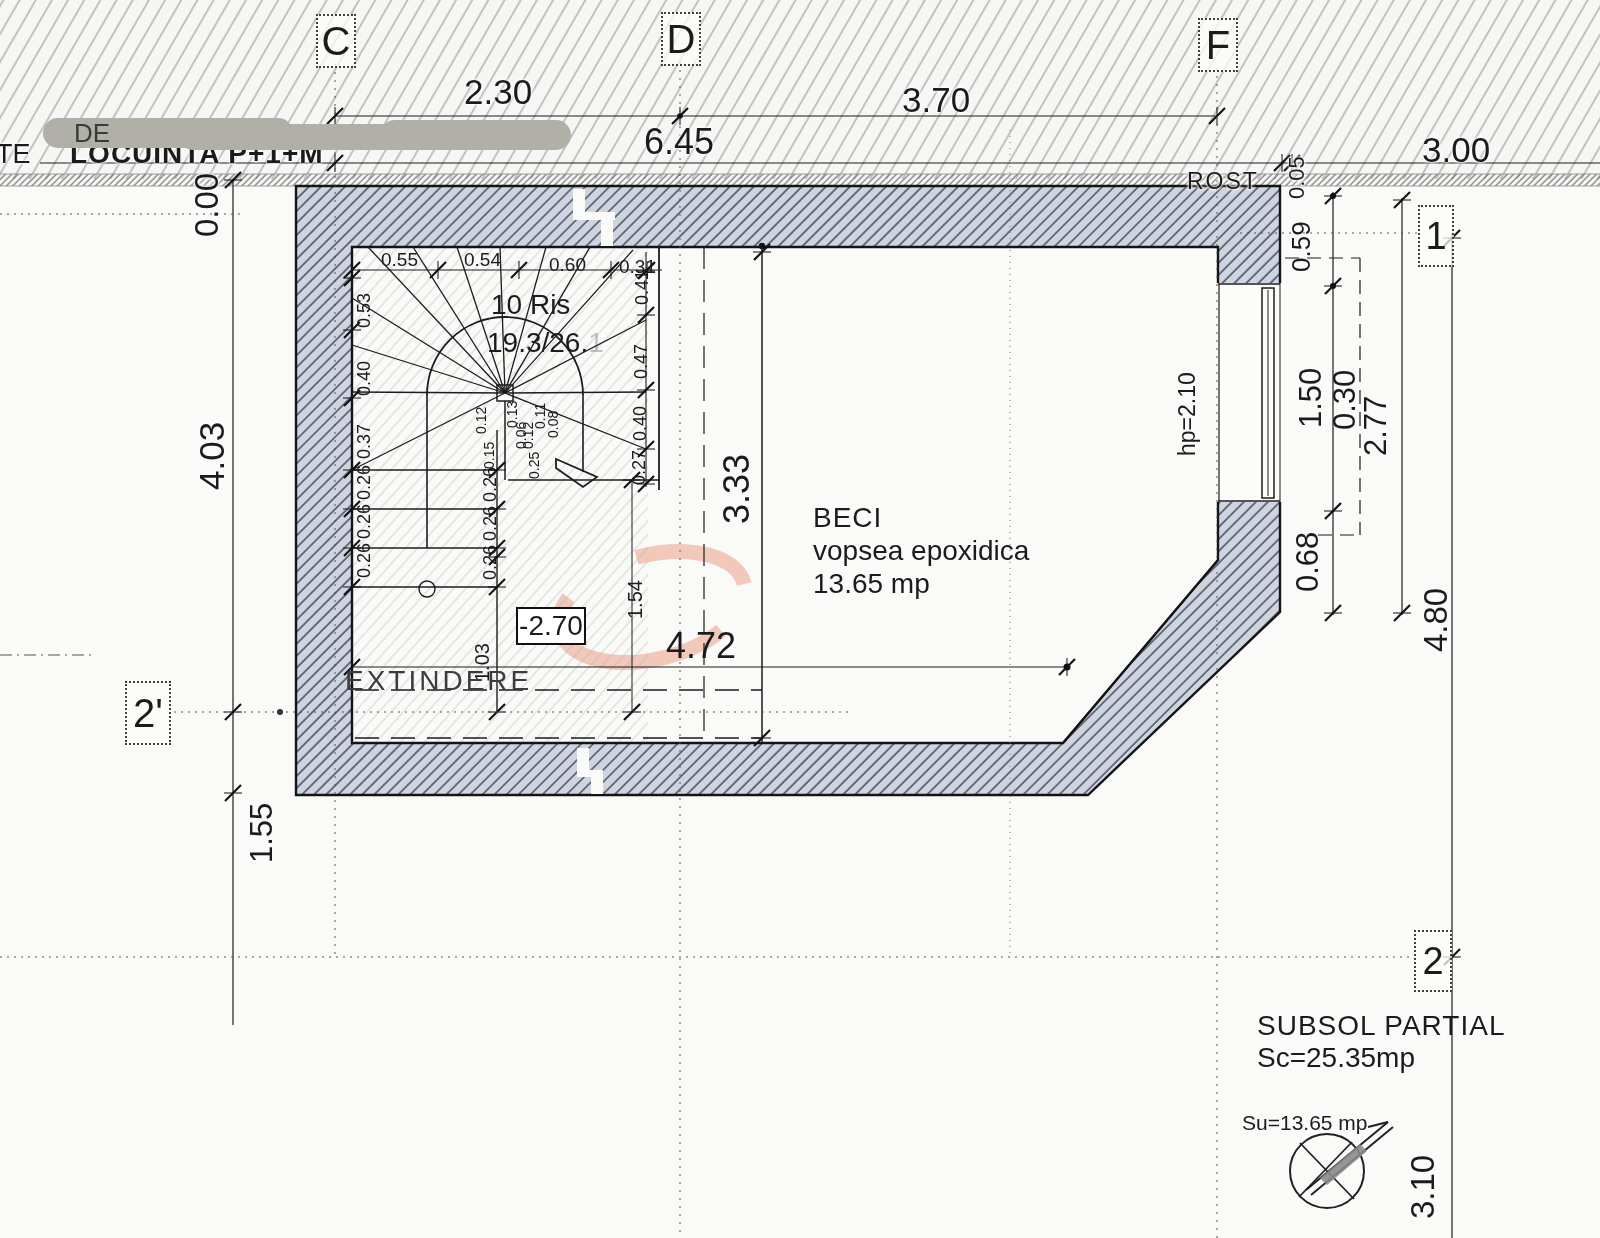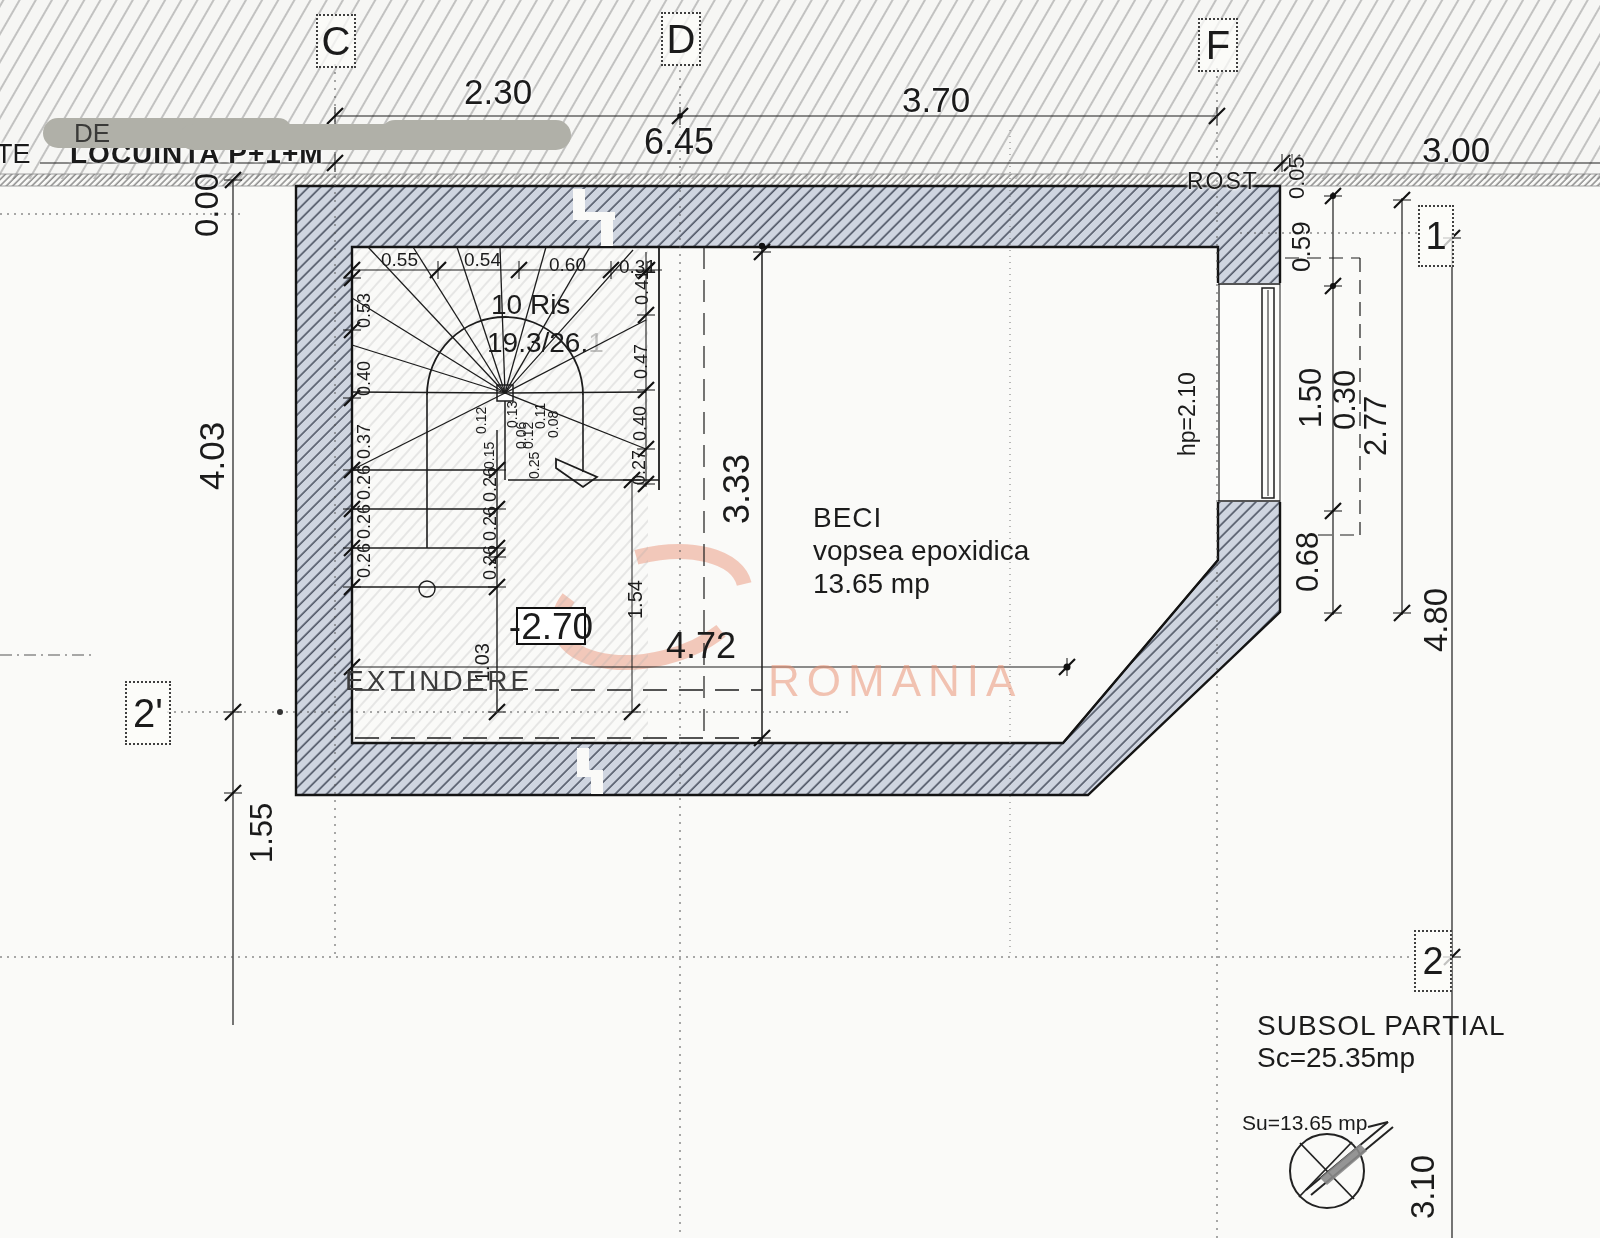--- a/index.html
+++ b/index.html
@@ -289,21 +289,21 @@
   <div class="lbl rot" style="left:533px;top:429px;font-size:14px;">0.11</div>
   <div class="lbl rot" style="left:546px;top:438px;font-size:14px;">0.08</div>
   <div class="lbl rot" style="left:527px;top:479px;font-size:14px;">0.25</div>
 
   <div class="lbl rot" style="left:625px;top:619px;font-size:20px;">1.54</div>
   <div class="lbl rot" style="left:472px;top:682px;font-size:20px;">1.03</div>
   <div class="lbl rot" style="left:719px;top:524px;font-size:36px;">3.33</div>
   <div class="lbl" style="left:666px;top:628px;font-size:36px;">4.72</div>
 
   <div id="level-box">
-      <span class="lbl" style="position:static;font-size:37px;">-2.70</span>
+      <span class="lbl" style="position:static;font-size:28px;">-2.70</span>
     </div>
   <div class="lbl" style="left:345px;top:667px;font-size:28px;letter-spacing:3px;color:#3c3c3c;text-align:center;">EXTINDERE</div>
 
   <div class="lbl" style="left:813px;top:504px;font-size:28px;letter-spacing:1px;">BECI</div>
   <div class="lbl" style="left:813px;top:537px;font-size:28px;">vopsea epoxidica</div>
   <div class="lbl" style="left:813px;top:570px;font-size:28px;">13.65 mp</div>
   <div class="lbl rot" style="left:1176px;top:456px;font-size:23px;">hp=2.10</div>
 
   <div class="lbl rot halo" style="left:1286px;top:199px;font-size:22px;">0.05</div>
   <div class="lbl rot" style="left:1288px;top:272px;font-size:26px;">0.59</div>
@@ -311,20 +311,19 @@
   <div class="lbl rot" style="left:1329px;top:430px;font-size:31px;">0.30</div>
   <div class="lbl rot" style="left:1360px;top:456px;font-size:31px;">2.77</div>
   <div class="lbl rot" style="left:1292px;top:592px;font-size:31px;">0.68</div>
   <div class="lbl rot" style="left:1419px;top:652px;font-size:33px;">4.80</div>
   <div class="lbl rot" style="left:1406px;top:1219px;font-size:33px;">3.10</div>
 
   <div class="lbl" style="left:1257px;top:1012px;font-size:28px;letter-spacing:1px;">SUBSOL PARTIAL</div>
   <div class="lbl" style="left:1257px;top:1044px;font-size:28px;">Sc=25.35mp</div>
   <div class="lbl" style="left:1242px;top:1072px;font-size:21px;margin-top:40px;">Su=13.65 mp</div>
 
-  <div id="watermark-text">ROMANIA</div>
 
   <div class="blob" style="left:43px;top:118px;width:250px;height:30px;"></div>
   <div class="blob" style="left:180px;top:124px;width:280px;height:26px;"></div>
   <div class="blob" style="left:380px;top:120px;width:191px;height:30px;"></div>
   <div class="lbl frag" style="left:74px;top:120px;font-size:26px;color:#3a3a38;">DE</div>
 
 </div>
 
 </body></html>

